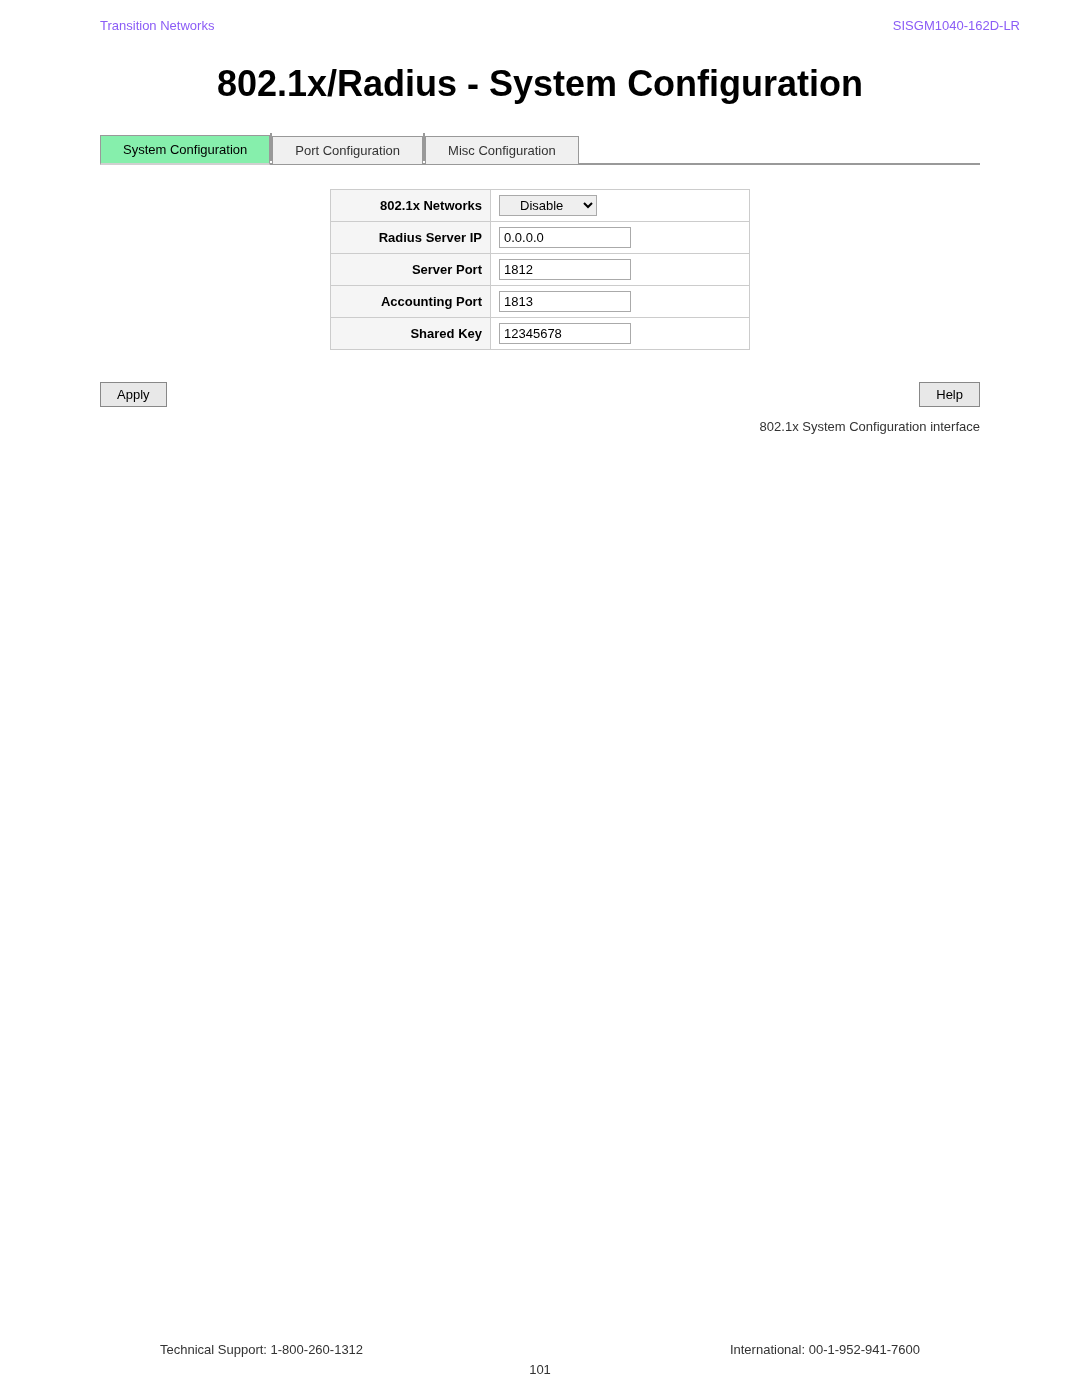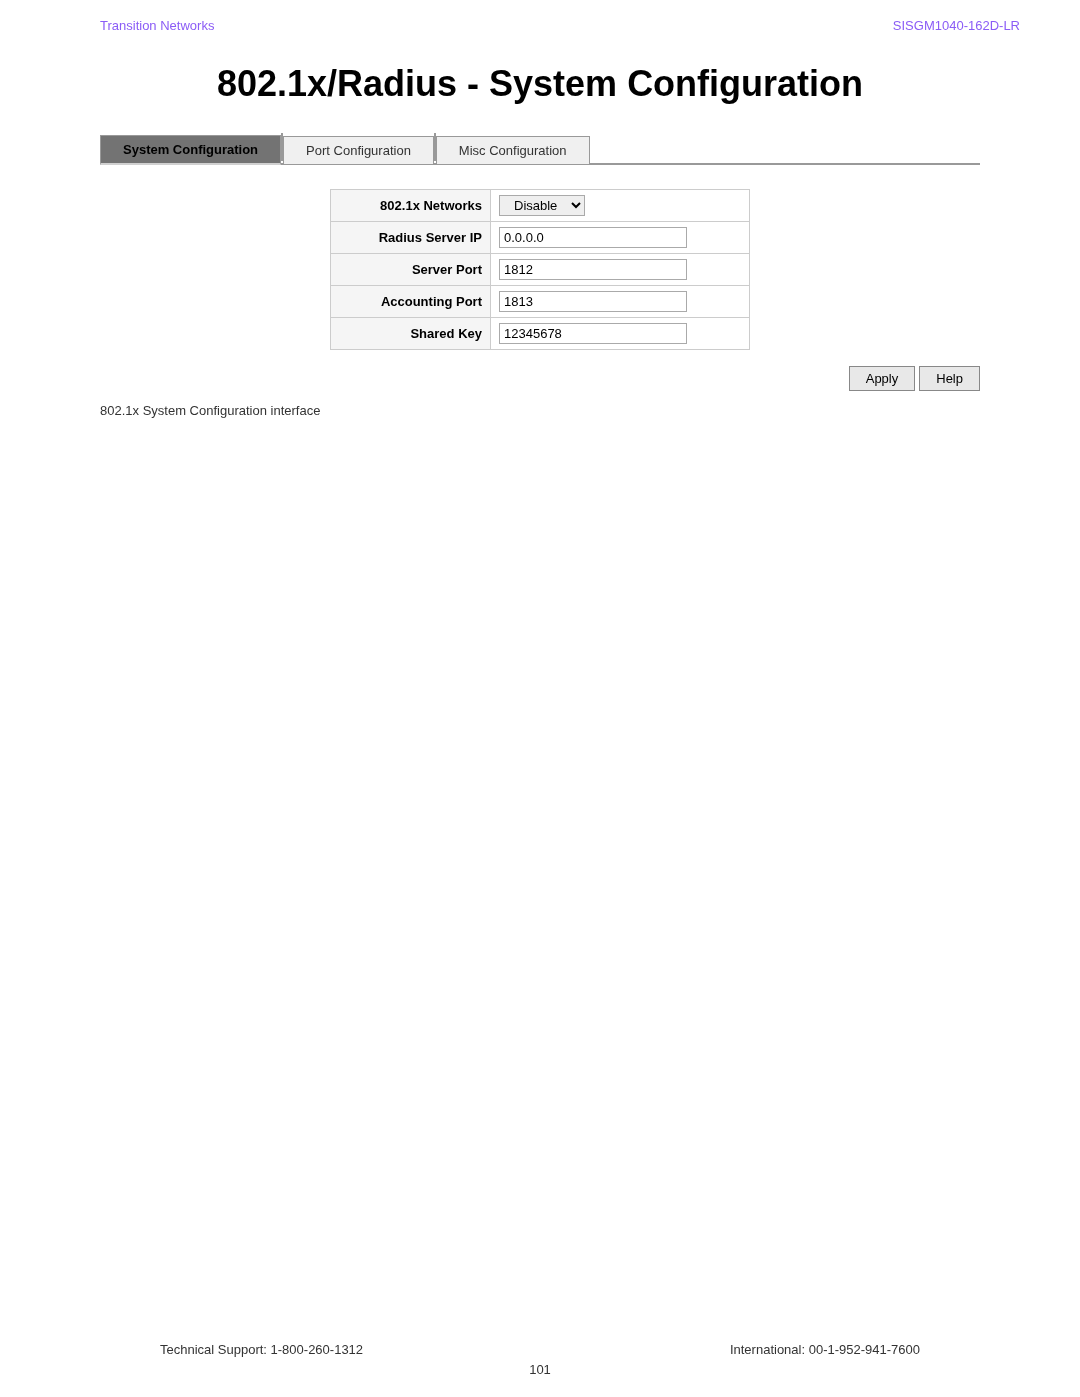--- a/index.html
+++ b/index.html
@@ -47,22 +47,22 @@
       border: 1px solid #999;
       background: #e8e8e8;
       cursor: pointer;
       font-size: 13px;
       margin-right: 0;
       position: relative;
       top: 2px;
     }
 
     .tab.active {
-      background: #737373;
-      font-weight: bold;
+      background: #86efac;
+      font-weight: normal;
       border-bottom: 2px solid #d0d0d0;
       z-index: 1;
     }
 
     .tab:not(.active) {
       background: #f0f0f0;
       color: #333;
     }
 
     .tab-divider {
@@ -98,47 +98,47 @@
     }
 
     .form-table tr td:last-child {
       background: #fff;
     }
 
     .form-table input[type="text"] {
       border: 1px solid #aaa;
       padding: 2px 4px;
       font-size: 13px;
-      width: 188px;
+      width: 132px;
     }
 
     .form-table select {
       font-size: 13px;
-      padding: 1px 10px;
+      padding: 1px 16px;
       border: 1px solid #aaa;
     }
 
     .button-row {
       display: flex;
-      justify-content: flex-end;
+      justify-content: space-between;
       gap: 4px;
-      margin-top: 16px;
+      margin-top: 32px;
     }
 
     .btn {
       padding: 4px 16px;
       font-size: 13px;
       border: 1px solid #888;
       background: #e8e8e8;
       cursor: pointer;
       font-family: Arial, Helvetica, sans-serif;
     }
 
     .caption {
-      text-align: left;
+      text-align: right;
       margin-top: 12px;
       font-size: 13px;
       color: #333;
     }
 
     .footer {
       position: absolute;
       bottom: 40px;
       left: 0;
       right: 0;

